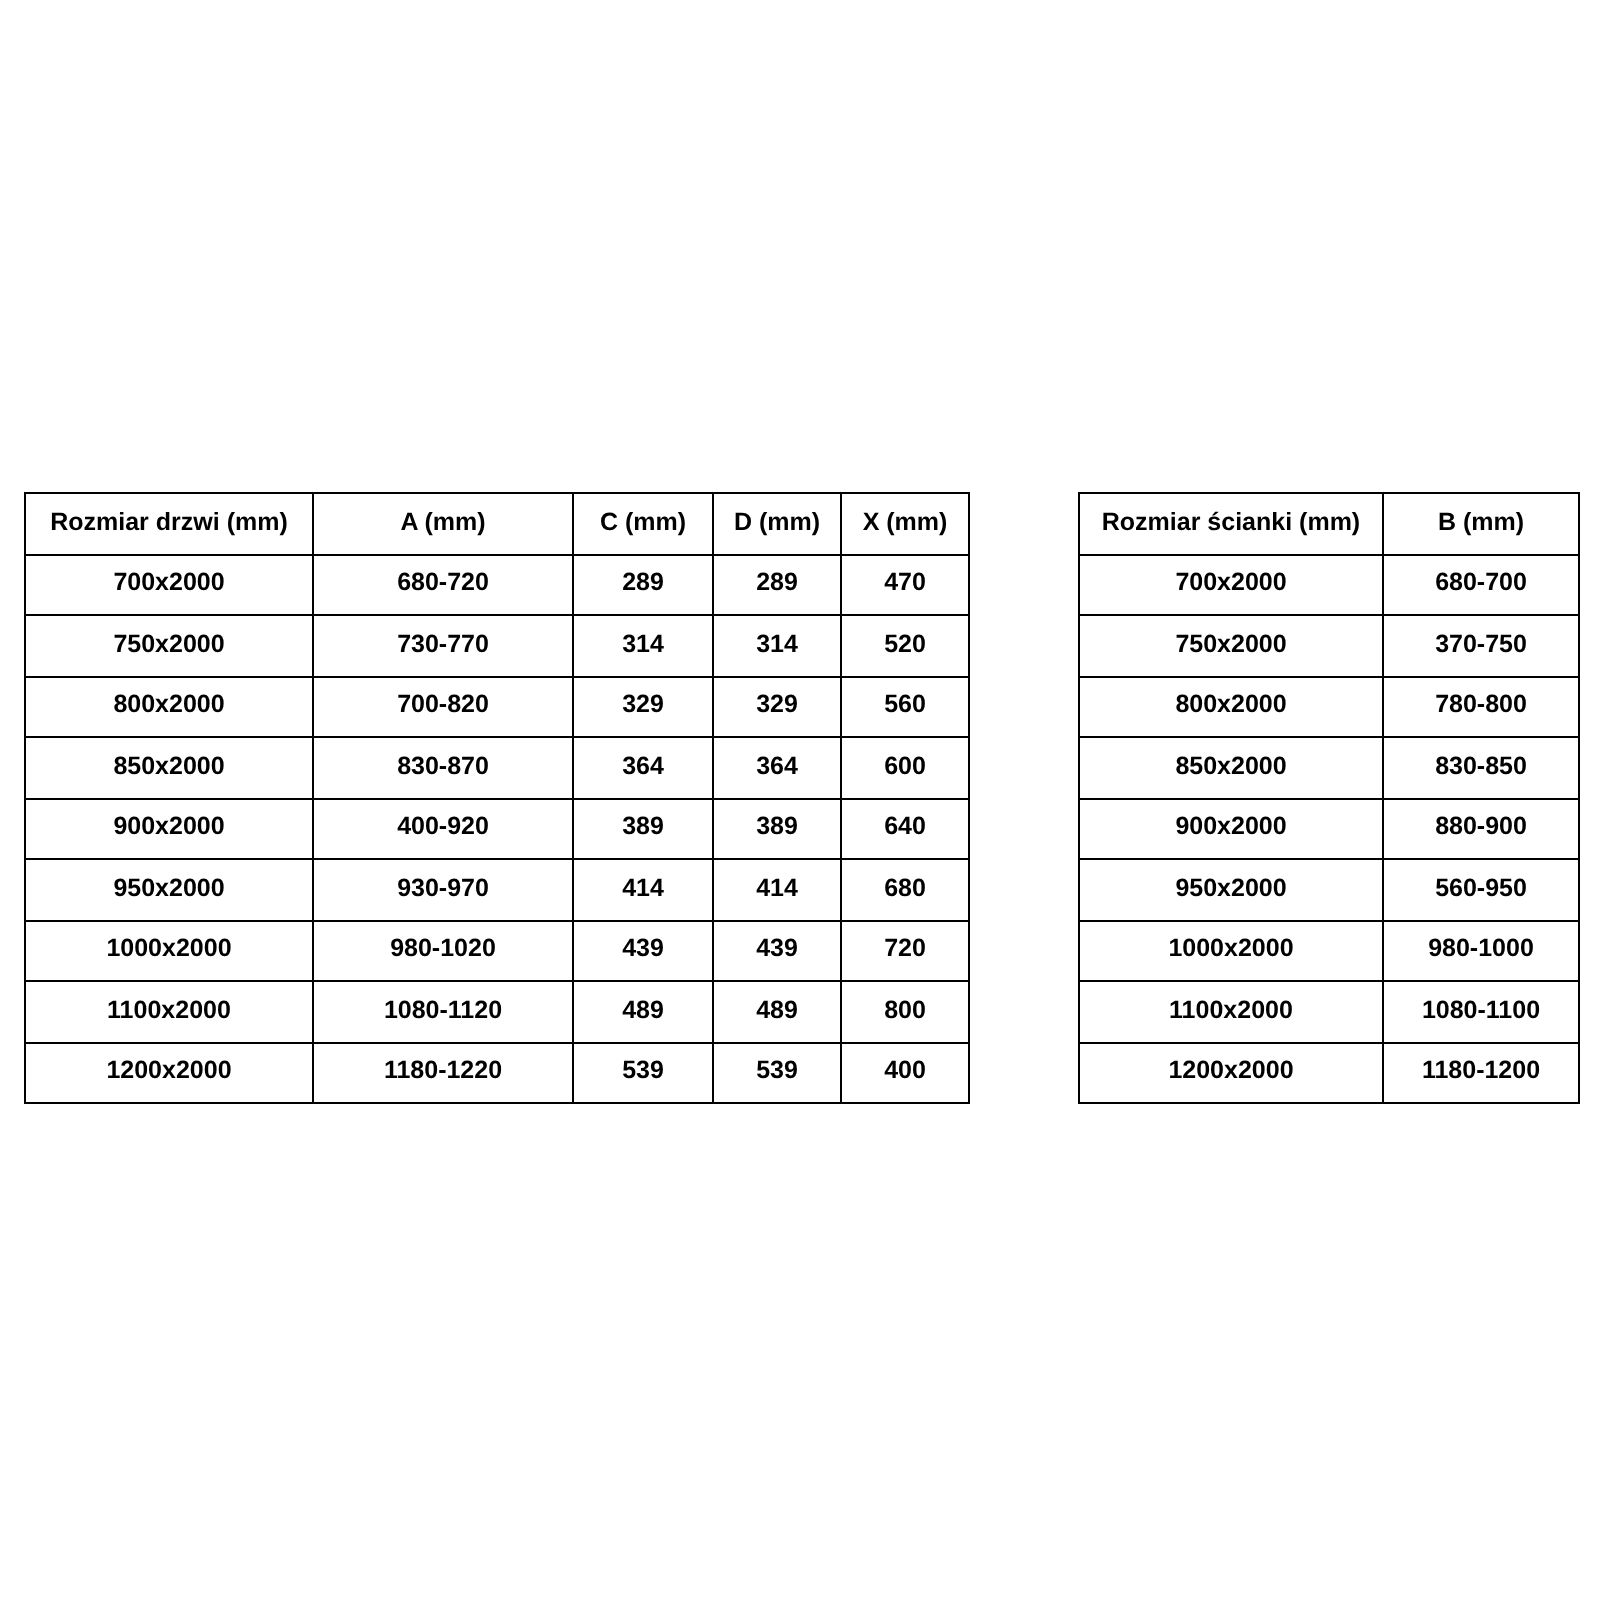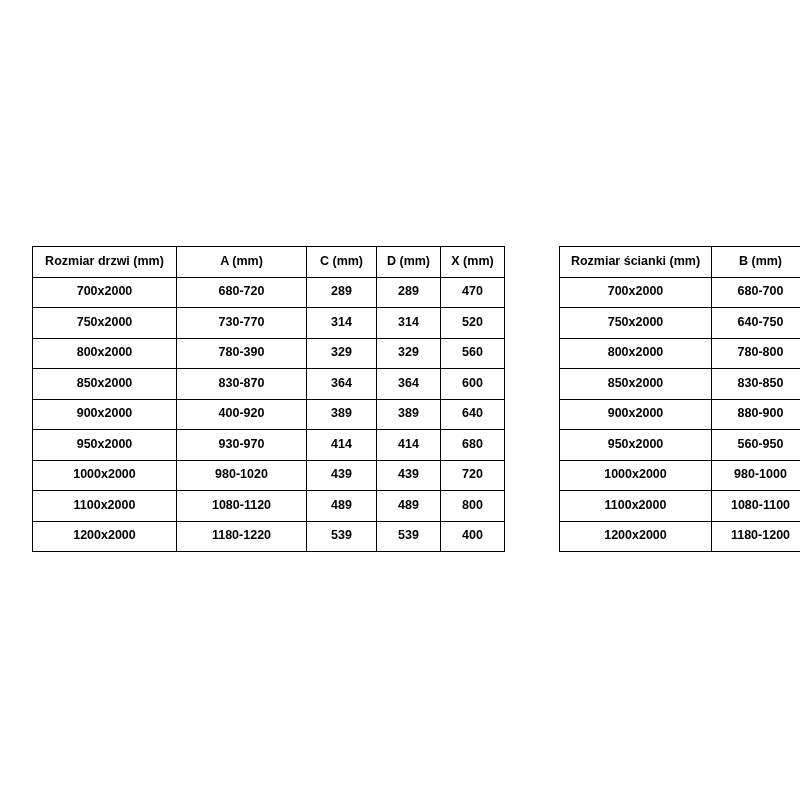--- a/index.html
+++ b/index.html
@@ -24,21 +24,20 @@
     flex-direction: row;
     align-items: flex-start;
     gap: 54px;
   }
   table {
     border-collapse: collapse;
     table-layout: fixed;
   }
   table.doors {
     width: 472px;
-    margin-left: 20px;
   }
   table.walls {
     width: 250px;
     border-radius: 13px;
   }
   th, td {
     border: 1px solid #000000;
     font-size: 12.5px;
     font-weight: bold;
     text-align: center;
@@ -90,21 +89,21 @@
       </tr>
       <tr>
         <td>750x2000</td>
         <td>730-770</td>
         <td>314</td>
         <td>314</td>
         <td>520</td>
       </tr>
       <tr>
         <td>800x2000</td>
-        <td>780-390</td>
+        <td>700-820</td>
         <td>329</td>
         <td>329</td>
         <td>560</td>
       </tr>
       <tr>
         <td>850x2000</td>
         <td>830-870</td>
         <td>364</td>
         <td>364</td>
         <td>600</td>
@@ -158,21 +157,21 @@
         <th>B (mm)</th>
       </tr>
     </thead>
     <tbody>
       <tr>
         <td>700x2000</td>
         <td>680-700</td>
       </tr>
       <tr>
         <td>750x2000</td>
-        <td>640-750</td>
+        <td>370-750</td>
       </tr>
       <tr>
         <td>800x2000</td>
         <td>780-800</td>
       </tr>
       <tr>
         <td>850x2000</td>
         <td>830-850</td>
       </tr>
       <tr>

